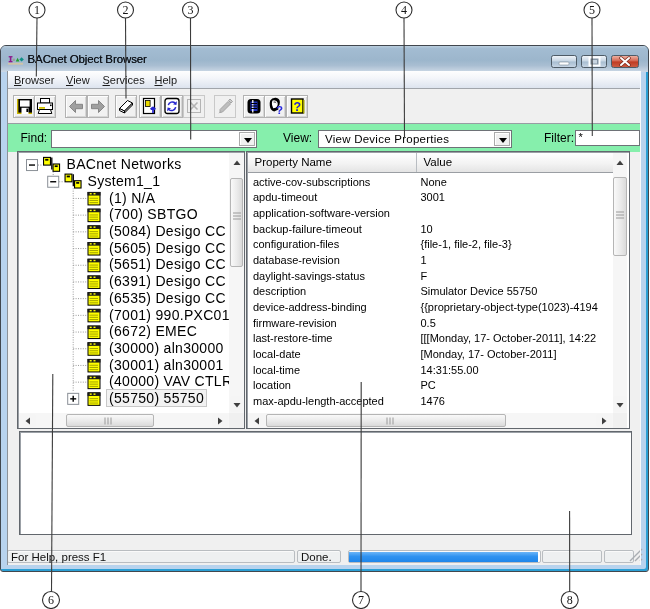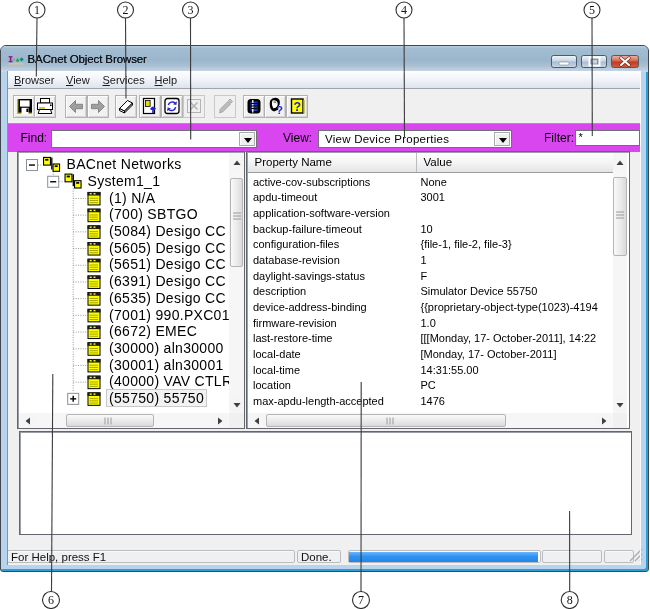--- a/index.html
+++ b/index.html
@@ -12,21 +12,21 @@
 .capbtn{position:absolute;top:8.5px;height:13px;border:1px solid #4e5b66;border-radius:2.5px;}
 #btnmin{left:550px;width:26px;background:linear-gradient(180deg,#eef3f8 0%,#c6d5e3 48%,#a7bdd1 52%,#c6d5e4 100%);}
 #btnmax{left:580px;width:26px;background:linear-gradient(180deg,#eef3f8 0%,#c6d5e3 48%,#a7bdd1 52%,#c6d5e4 100%);}
 #btnclose{left:609.5px;width:28.5px;background:linear-gradient(180deg,#edb0a2 0%,#d2604a 48%,#bf3a21 52%,#cc5c42 100%);}
 #client{position:absolute;left:6px;top:25px;width:634px;height:493.5px;background:#f0f0f0;}
 #menubar{position:absolute;left:0;top:0;width:100%;height:18px;background:linear-gradient(180deg,#fefefe 0%,#f4f6fa 40%,#dde4ef 100%);border-bottom:1px solid #a1a5ab;font-size:11px;color:#1a1a1a;}
 .mitem{position:absolute;top:2.6px;}
 #toolbar{position:absolute;left:0;top:19px;width:100%;height:33px;background:#f0f0f0;}
 .tbtn{position:absolute;top:4.5px;width:22px;height:23px;background:#f1f1f1;border:1px solid #b2b2b2;box-shadow:inset 1px 1px 0 #fdfdfd,inset -1px -1px 0 #d6d6d6;}
 .tbtn.dis{border-color:#c9c9c9;box-shadow:none;background:#f0f0f0;}
-#findrow{position:absolute;left:0;top:52px;width:100%;height:29px;background:#d946ef;border-top:1px solid #989da3;font-size:12px;color:#000;}
+#findrow{position:absolute;left:0;top:52px;width:100%;height:29px;background:#86efac;border-top:1px solid #989da3;font-size:12px;color:#000;}
 .lbl{position:absolute;top:7px;}
 .combo{position:absolute;top:6px;height:18px;background:#fff;border:1px solid #6e7277;}
 .combobtn{position:absolute;right:1px;top:1px;width:16px;height:14px;background:#f0f0f0;border:1px solid #aaa;box-shadow:inset 1px 1px 0 #fff;}
 .combobtn:after{content:"";position:absolute;left:4px;top:5px;border:4px solid transparent;border-top:5px solid #000;}
 .panel{position:absolute;border:1px solid #62676d;box-shadow:inset 1px 1px 0 #9ba0a6;background:#fff;}
 #treepanel{left:10px;top:80px;width:227.5px;height:278px;}
 #listpanel{left:238.5px;top:80px;width:384px;height:278px;}
 #bottompanel{left:11.5px;top:360px;width:613px;height:104px;}
 .sbv{position:absolute;background:#f6f6f6;}
 .sbbtn{position:absolute;background:#f5f5f5;border:none;border-radius:2px;}
@@ -415,21 +415,21 @@
             <div class="lrow" style="top:111.75px;">
               <span class="lname">description</span>
               <span class="lval">Simulator Device 55750</span>
             </div>
             <div class="lrow" style="top:127.4px;">
               <span class="lname">device-address-binding</span>
               <span class="lval">{{proprietary-object-type(1023)-4194</span>
             </div>
             <div class="lrow" style="top:143.04999999999998px;">
               <span class="lname">firmware-revision</span>
-              <span class="lval">1.0</span>
+              <span class="lval">0.5</span>
             </div>
             <div class="lrow" style="top:158.7px;">
               <span class="lname">last-restore-time</span>
               <span class="lval">[[[Monday, 17- October-2011], 14:22</span>
             </div>
             <div class="lrow" style="top:174.35px;">
               <span class="lname">local-date</span>
               <span class="lval">[Monday, 17- October-2011]</span>
             </div>
             <div class="lrow" style="top:190.0px;">

